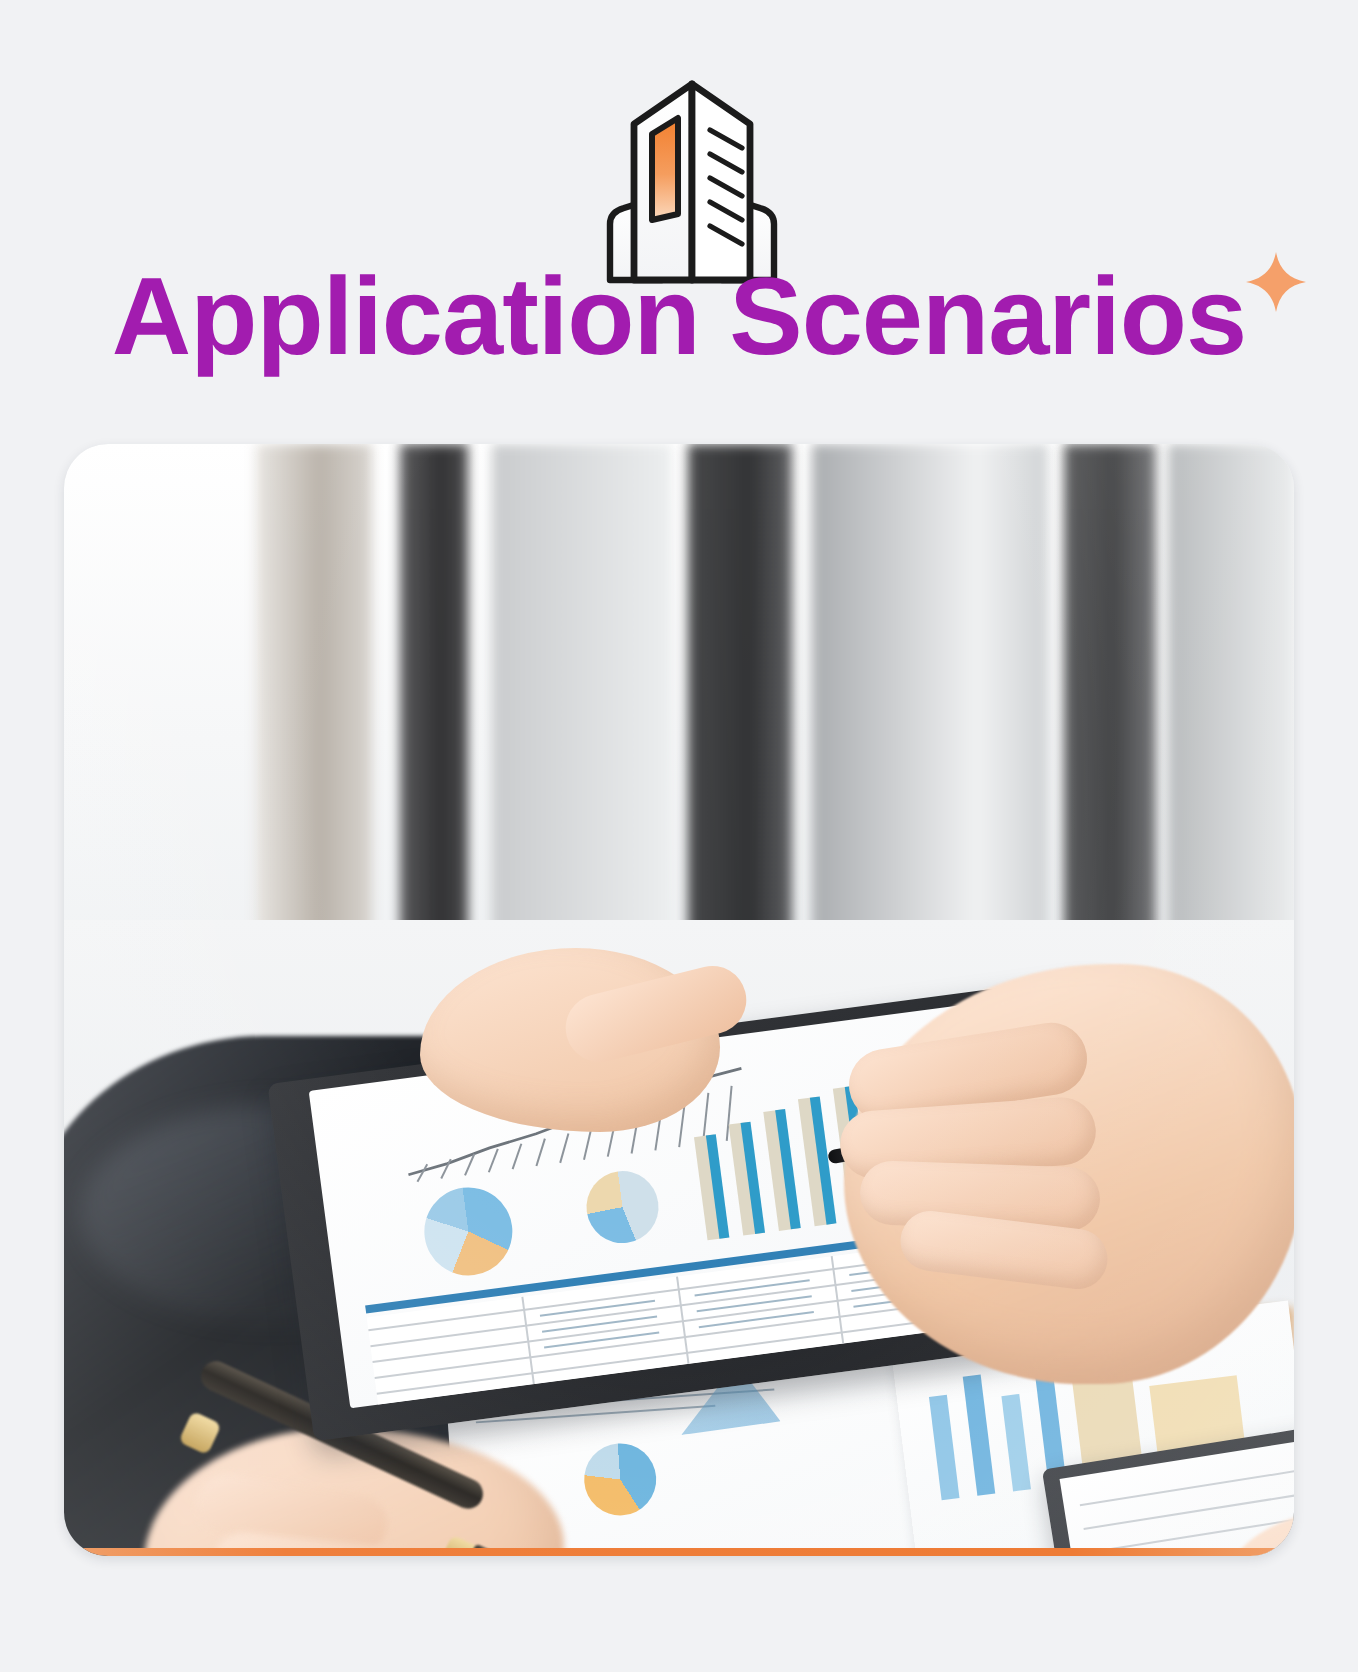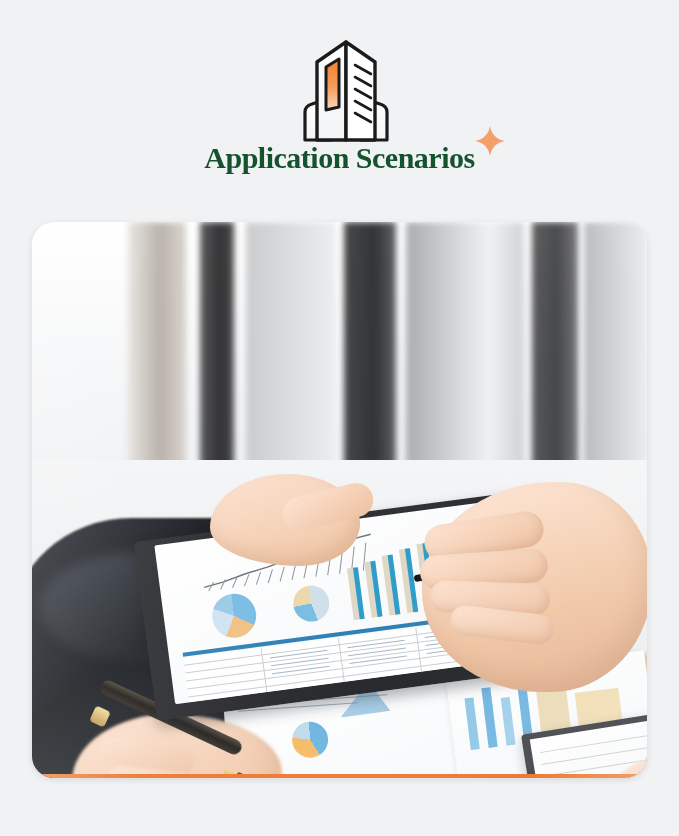--- a/index.html
+++ b/index.html
@@ -23,27 +23,26 @@
     width:118px; height:108px;
   }
   .title-row {
     position:absolute;
     left:0; top:132px;
     width:679px;
     text-align:center;
   }
   .title-inner { display:inline-block; position:relative; }
   .page-title {
-    font-size:30px;
+    font-size:55px;
     font-weight:bold;
     letter-spacing:-0.5px;
-    color:#14532d;
+    color:#a21caf;
     line-height:52px;
     white-space:nowrap;
-    font-family:Liberation Serif, serif;
   }
   .sparkle {
     position:absolute;
     right:-32px; top:-8px;
     width:34px; height:34px;
   }
 
   
   .photo-panel {
     position:absolute;

